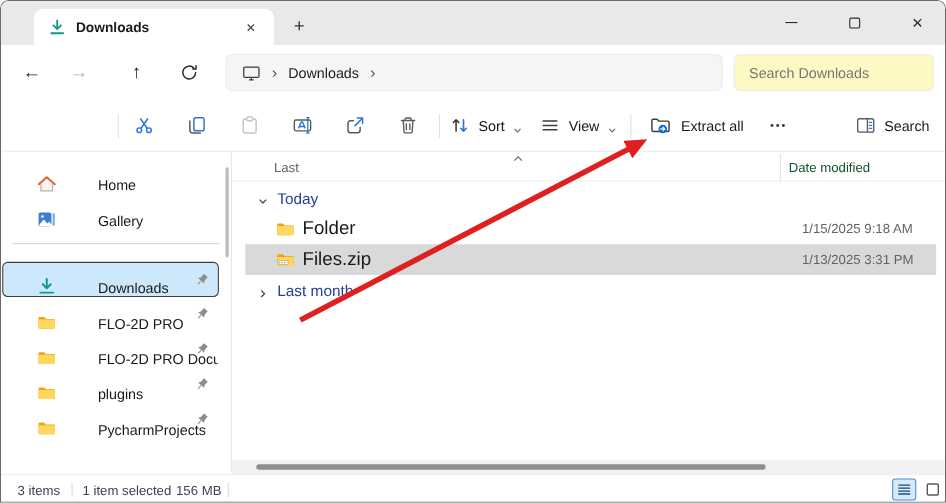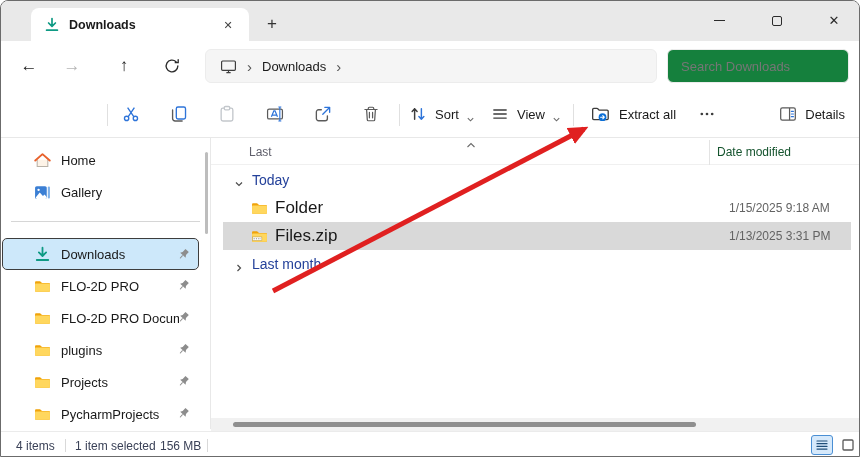--- a/index.html
+++ b/index.html
@@ -20,36 +20,36 @@
   .close-glyph { font-size:13px; color:#2b2b2b; }
 
   
   #navbar { position:absolute; left:0; top:40px; width:100%; height:50px; background:#fff; }
   .nav-arrow { position:absolute; top:12px; width:26px; height:26px; display:flex; align-items:center; justify-content:center; font-size:17px; color:#1f1f1f; }
   #nav-back { left:15px; } #nav-fwd { left:58px; color:#b5b5b5; } #nav-up { left:110px; } #nav-refresh { left:158px; }
   #addressbar { position:absolute; left:204px; top:8px; width:452px; height:34px; background:#f5f5f5; border:1px solid #ececec; border-radius:6px; display:flex; align-items:center; }
   #addressbar .crumb-icon { width:17px; height:17px; margin-left:14px; }
   .crumb-chev { color:#555; font-size:15px; margin:0 10px; }
   .crumb-text { font-size:13px; color:#1a1a1a; }
-  #searchbox { position:absolute; left:666px; top:8px; width:182px; height:34px; background:#15803d; border:1px solid #ececec; border-radius:6px; display:flex; align-items:center; }
+  #searchbox { position:absolute; left:666px; top:8px; width:182px; height:34px; background:#fef9c3; border:1px solid #ececec; border-radius:6px; display:flex; align-items:center; }
   #searchbox input { border:none; background:transparent; outline:none; flex:1; margin-left:13px; font-size:13px; color:#1a1a1a; font-family:inherit; }
   #searchbox input::placeholder { color:#767676; }
   #searchbox .search-icon { width:15px; height:15px; margin-right:12px; }
 
   
   #toolbar { position:absolute; left:0; top:90px; width:100%; height:47px; background:#fff; border-bottom:1px solid #e8e8e8; }
   .tb-btn { position:absolute; top:6px; height:34px; display:flex; align-items:center; border-radius:4px; }
   .tb-ic { width:18px; height:18px; display:inline-block; }
   .tb-label { font-size:13px; color:#1a1a1a; margin-left:8px; }
   .tb-chev { width:9px; height:9px; margin-left:7px; }
   .tb-sep { position:absolute; top:13px; width:1px; height:22px; background:#e0e0e0; }
 
   
   #sidebar { position:absolute; left:0; top:137px; width:210px; bottom:27px; background:#fff; border-right:1px solid #e8e8e8; padding-top:6px; }
-  .side-item { position:relative; height:32px; margin:0 12px 0 2px; display:flex; align-items:center; border-radius:4px; }
+  .side-item { position:relative; height:32px; margin:0 12px 0 2px; display:flex; align-items:flex-end; border-radius:4px;gap:28px; }
   .side-item .icon16 { width:17px; height:17px; margin-left:31px; flex:0 0 auto; }
   .side-label { font-size:13px; color:#191919; margin-left:10px; white-space:nowrap; overflow:hidden; max-width:118px; }
   .side-item .pin { position:absolute; right:7px; top:8px; width:15px; height:15px; }
   .side-item.selected { background:#cde8fa; outline:1px solid #3d3d3d; height:30px; margin-top:1px; margin-bottom:1px; }
   .side-divider { height:1px; background:#d6d6d6; margin:13px 10px 17px 10px; }
   #side-scroll { position:absolute; right:2px; top:14px; width:3px; height:82px; background:#bdbdbd; border-radius:2px; }
 
   #mainpane { position:absolute; left:210px; top:137px; right:0; bottom:27px; background:#fff; }
   #colheader { position:absolute; left:0; top:0; right:0; height:27px; border-bottom:1px solid #f0f0f0; }
   .col-name { position:absolute; left:38px; top:7px; font-size:12px; color:#5f5f6b; }
@@ -209,21 +209,21 @@
             <circle cx="8" cy="8" r="1.2"></circle>
             <circle cx="12.6" cy="8" r="1.2"></circle>
           </svg></span>
       </div>
     <div class="tb-btn" style="right:14px">
       <span class="tb-ic"><svg viewBox="0 0 16 16" fill="none">
             <rect x="1.5" y="2.6" width="13" height="10.8" rx="1.5" stroke="#5a5a5a" stroke-width="1.1"></rect>
             <path d="M9.4 2.6v10.8" stroke="#5a5a5a" stroke-width="1.1"></path>
             <path d="M11 5.6h1.8M11 8h1.8M11 10.4h1.8" stroke="#2e74d9" stroke-width="1.1" stroke-linecap="round"></path>
           </svg></span>
-      <span class="tb-label">Details</span>
+      <span class="tb-label">Search</span>
     </div>
   </div>
 
   <div id="sidebar">
     <div id="side-list">
         <div class="side-item">
           <span class="icon16"><svg viewBox="0 0 16 16">
               <path d="M3 7.4v6.2h10V7.4" fill="#fdf3e7" stroke="#b9b2a7" stroke-width="1"></path>
               <path d="M1.2 8 8 2l6.8 6" fill="none" stroke="#e8622d" stroke-width="1.8" stroke-linecap="round" stroke-linejoin="round"></path>
             </svg></span>
@@ -289,33 +289,20 @@
                 <path d="M5.6 2.2h4.8v4.5l1.5 2.3H4.1l1.5-2.3z"></path>
                 <rect x="7.5" y="9.2" width="1" height="4.4" rx="0.5"></rect>
               </g>
             </svg></span>
         </div>
         <div class="side-item">
           <span class="icon16"><svg viewBox="0 0 16 16">
               <path d="M1 4c0-.6.4-1 1-1h3.2c.3 0 .6.1.8.3l1 1c.2.2.5.3.8.3H14c.6 0 1 .4 1 1V12c0 .6-.4 1-1 1H2c-.6 0-1-.4-1-1z" fill="#f0a30a"></path>
               <path d="M1 6.2c0-.6.4-1 1-1h12c.6 0 1 .4 1 1V12c0 .6-.4 1-1 1H2c-.6 0-1-.4-1-1z" fill="#ffd75e"></path>
             </svg></span>
-          <span class="side-label">Projects</span>
-          <span class="pin"><svg viewBox="0 0 16 16">
-              <g transform="rotate(42 8 8)" fill="#8d8d8d">
-                <path d="M5.6 2.2h4.8v4.5l1.5 2.3H4.1l1.5-2.3z"></path>
-                <rect x="7.5" y="9.2" width="1" height="4.4" rx="0.5"></rect>
-              </g>
-            </svg></span>
-        </div>
-        <div class="side-item">
-          <span class="icon16"><svg viewBox="0 0 16 16">
-              <path d="M1 4c0-.6.4-1 1-1h3.2c.3 0 .6.1.8.3l1 1c.2.2.5.3.8.3H14c.6 0 1 .4 1 1V12c0 .6-.4 1-1 1H2c-.6 0-1-.4-1-1z" fill="#f0a30a"></path>
-              <path d="M1 6.2c0-.6.4-1 1-1h12c.6 0 1 .4 1 1V12c0 .6-.4 1-1 1H2c-.6 0-1-.4-1-1z" fill="#ffd75e"></path>
-            </svg></span>
           <span class="side-label">PycharmProjects</span>
           <span class="pin"><svg viewBox="0 0 16 16">
               <g transform="rotate(42 8 8)" fill="#8d8d8d">
                 <path d="M5.6 2.2h4.8v4.5l1.5 2.3H4.1l1.5-2.3z"></path>
                 <rect x="7.5" y="9.2" width="1" height="4.4" rx="0.5"></rect>
               </g>
             </svg></span>
         </div>
       </div>
     <div id="side-scroll"></div>
@@ -361,21 +348,21 @@
             </svg></span>
           <span class="grp-label">Last month</span>
         </div>
       </div>
   </div>
   <div id="hscroll">
       <div id="hscroll-thumb"></div>
     </div>
 
   <div id="statusbar">
-    <span class="sb-text" style="left:15px">4 items</span>
+    <span class="sb-text" style="left:15px">3 items</span>
     <span class="sb-sep" style="left:64px"></span>
     <span class="sb-text" style="left:74px">1 item selected</span>
     <span class="sb-text" style="left:159px">156 MB</span>
     <span class="sb-sep" style="left:206px"></span>
     <div class="sb-viewbtn" id="sb-listview">
         <span class="tb-ic" style="width:14px;height:14px"><svg viewBox="0 0 14 14" stroke="#1f4e79" stroke-width="1.2" stroke-linecap="round">
             <path d="M2 3h10M2 5.7h10M2 8.4h10M2 11.1h10"></path>
           </svg></span>
       </div>
     <div class="sb-viewbtn" id="sb-iconview">

